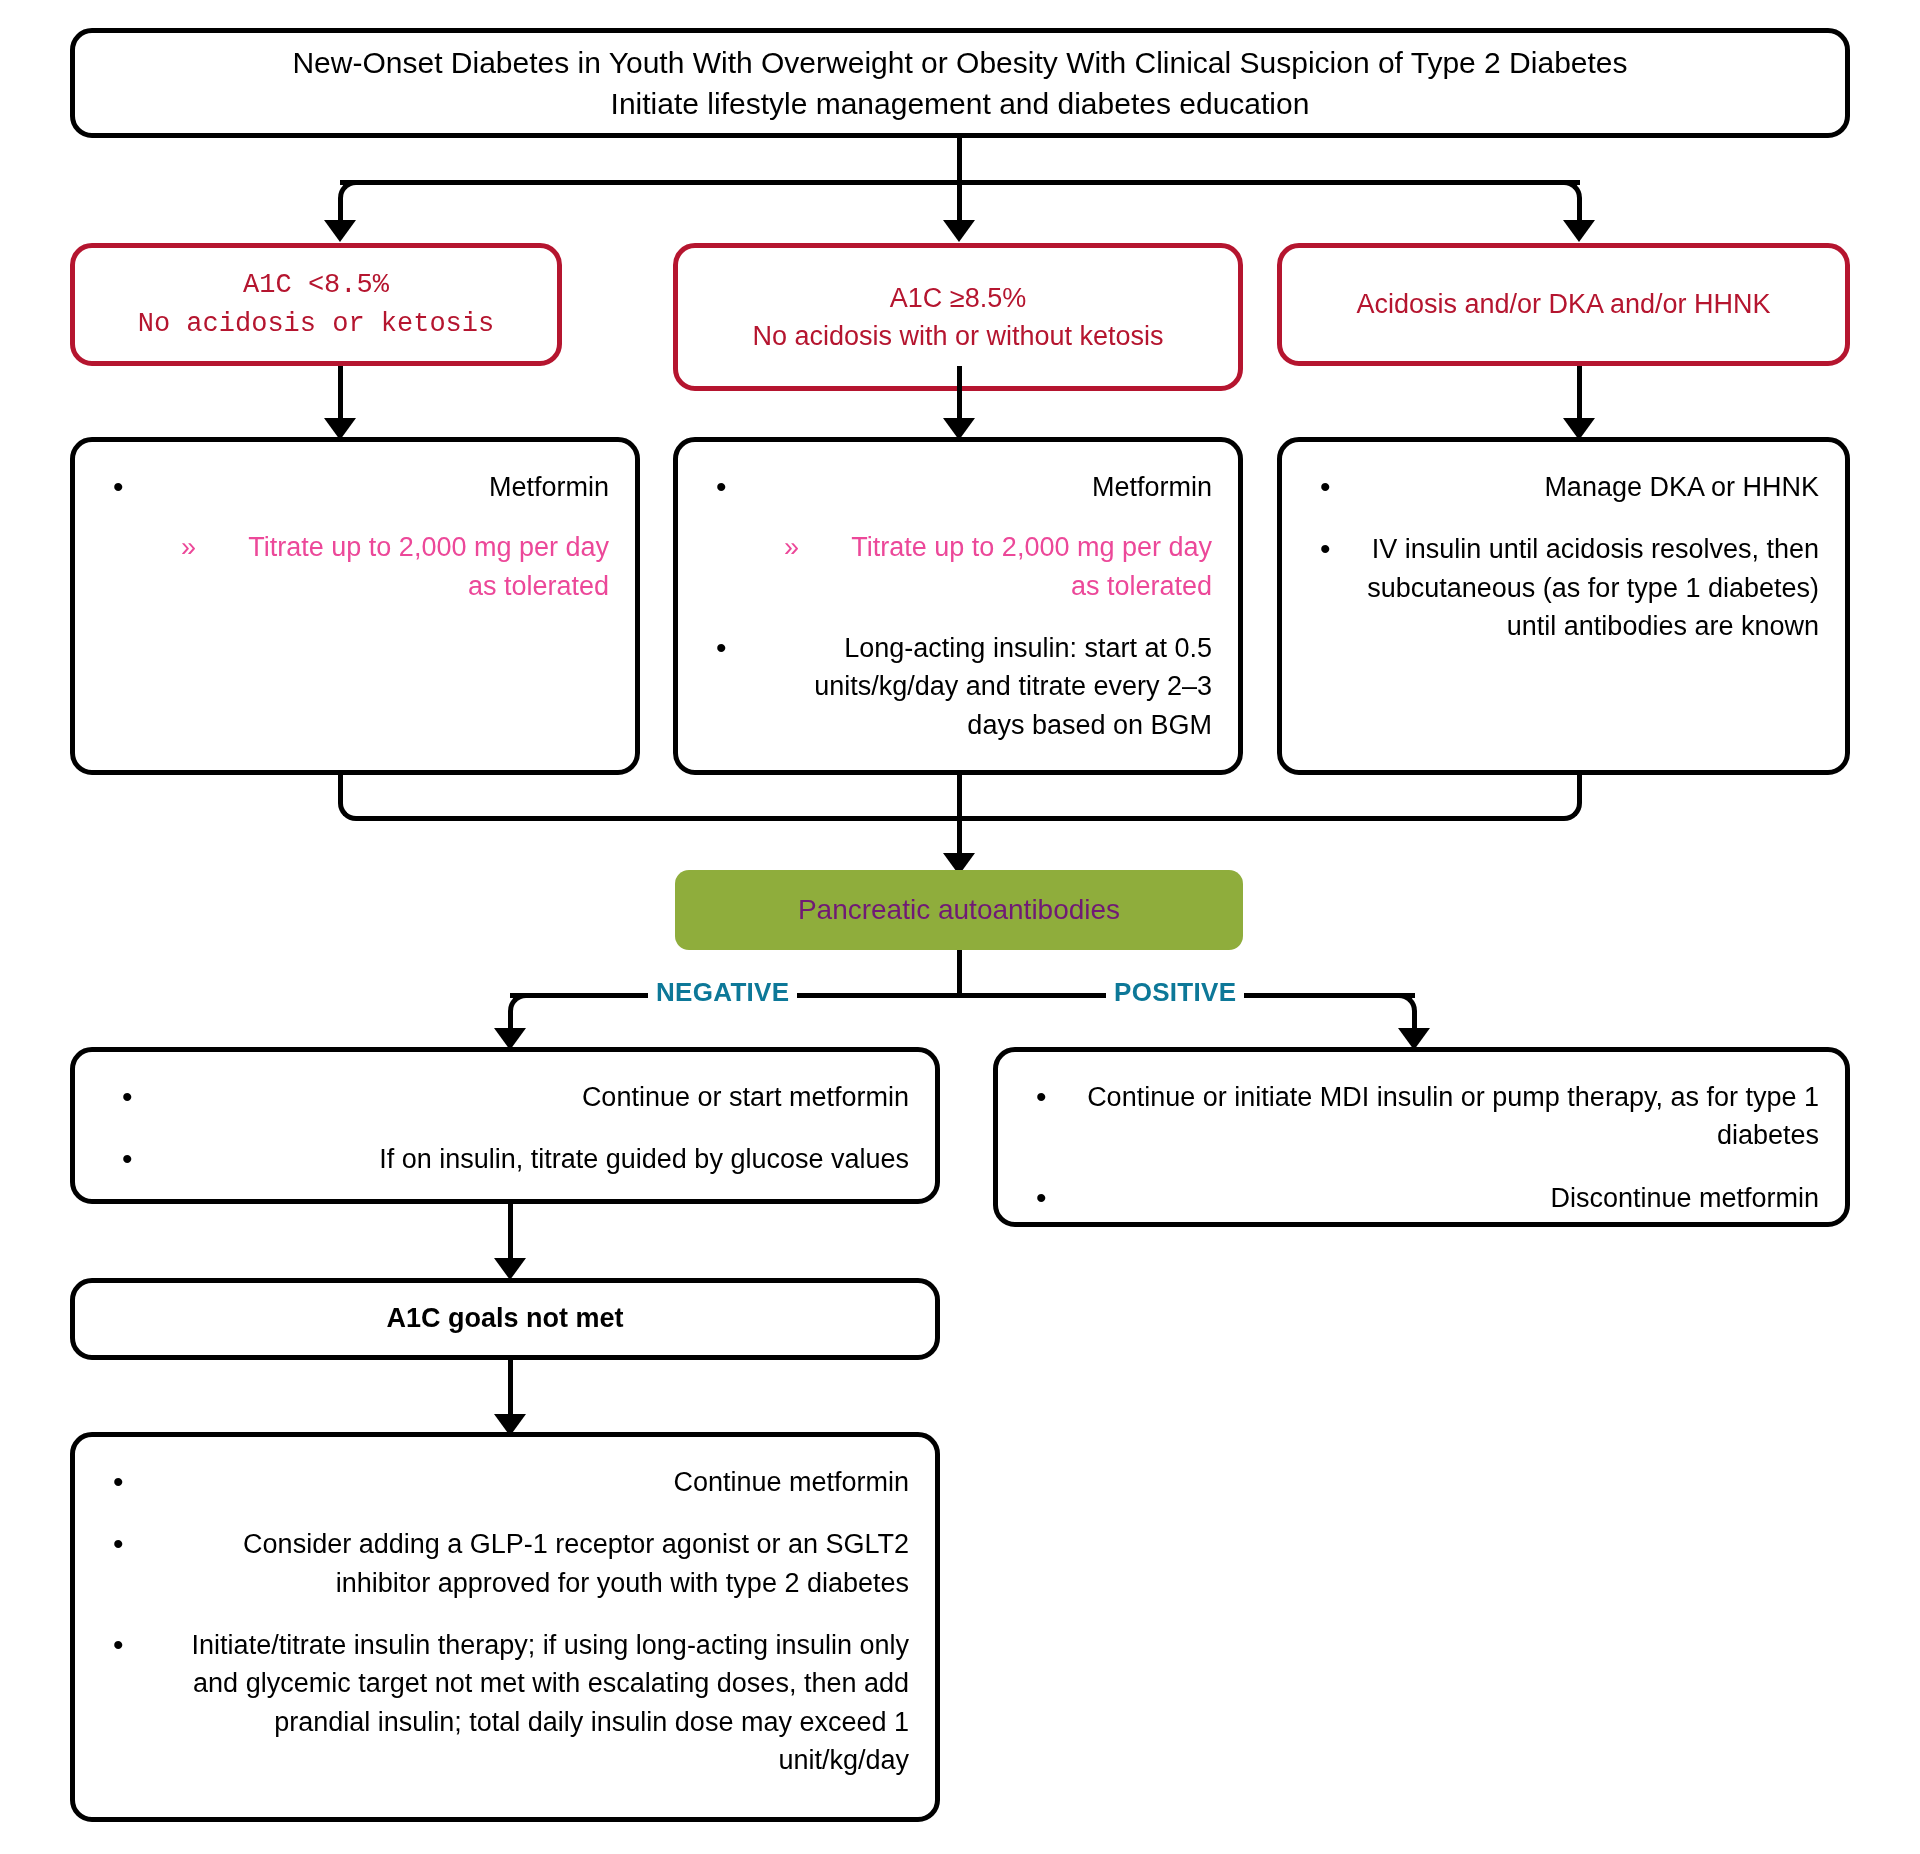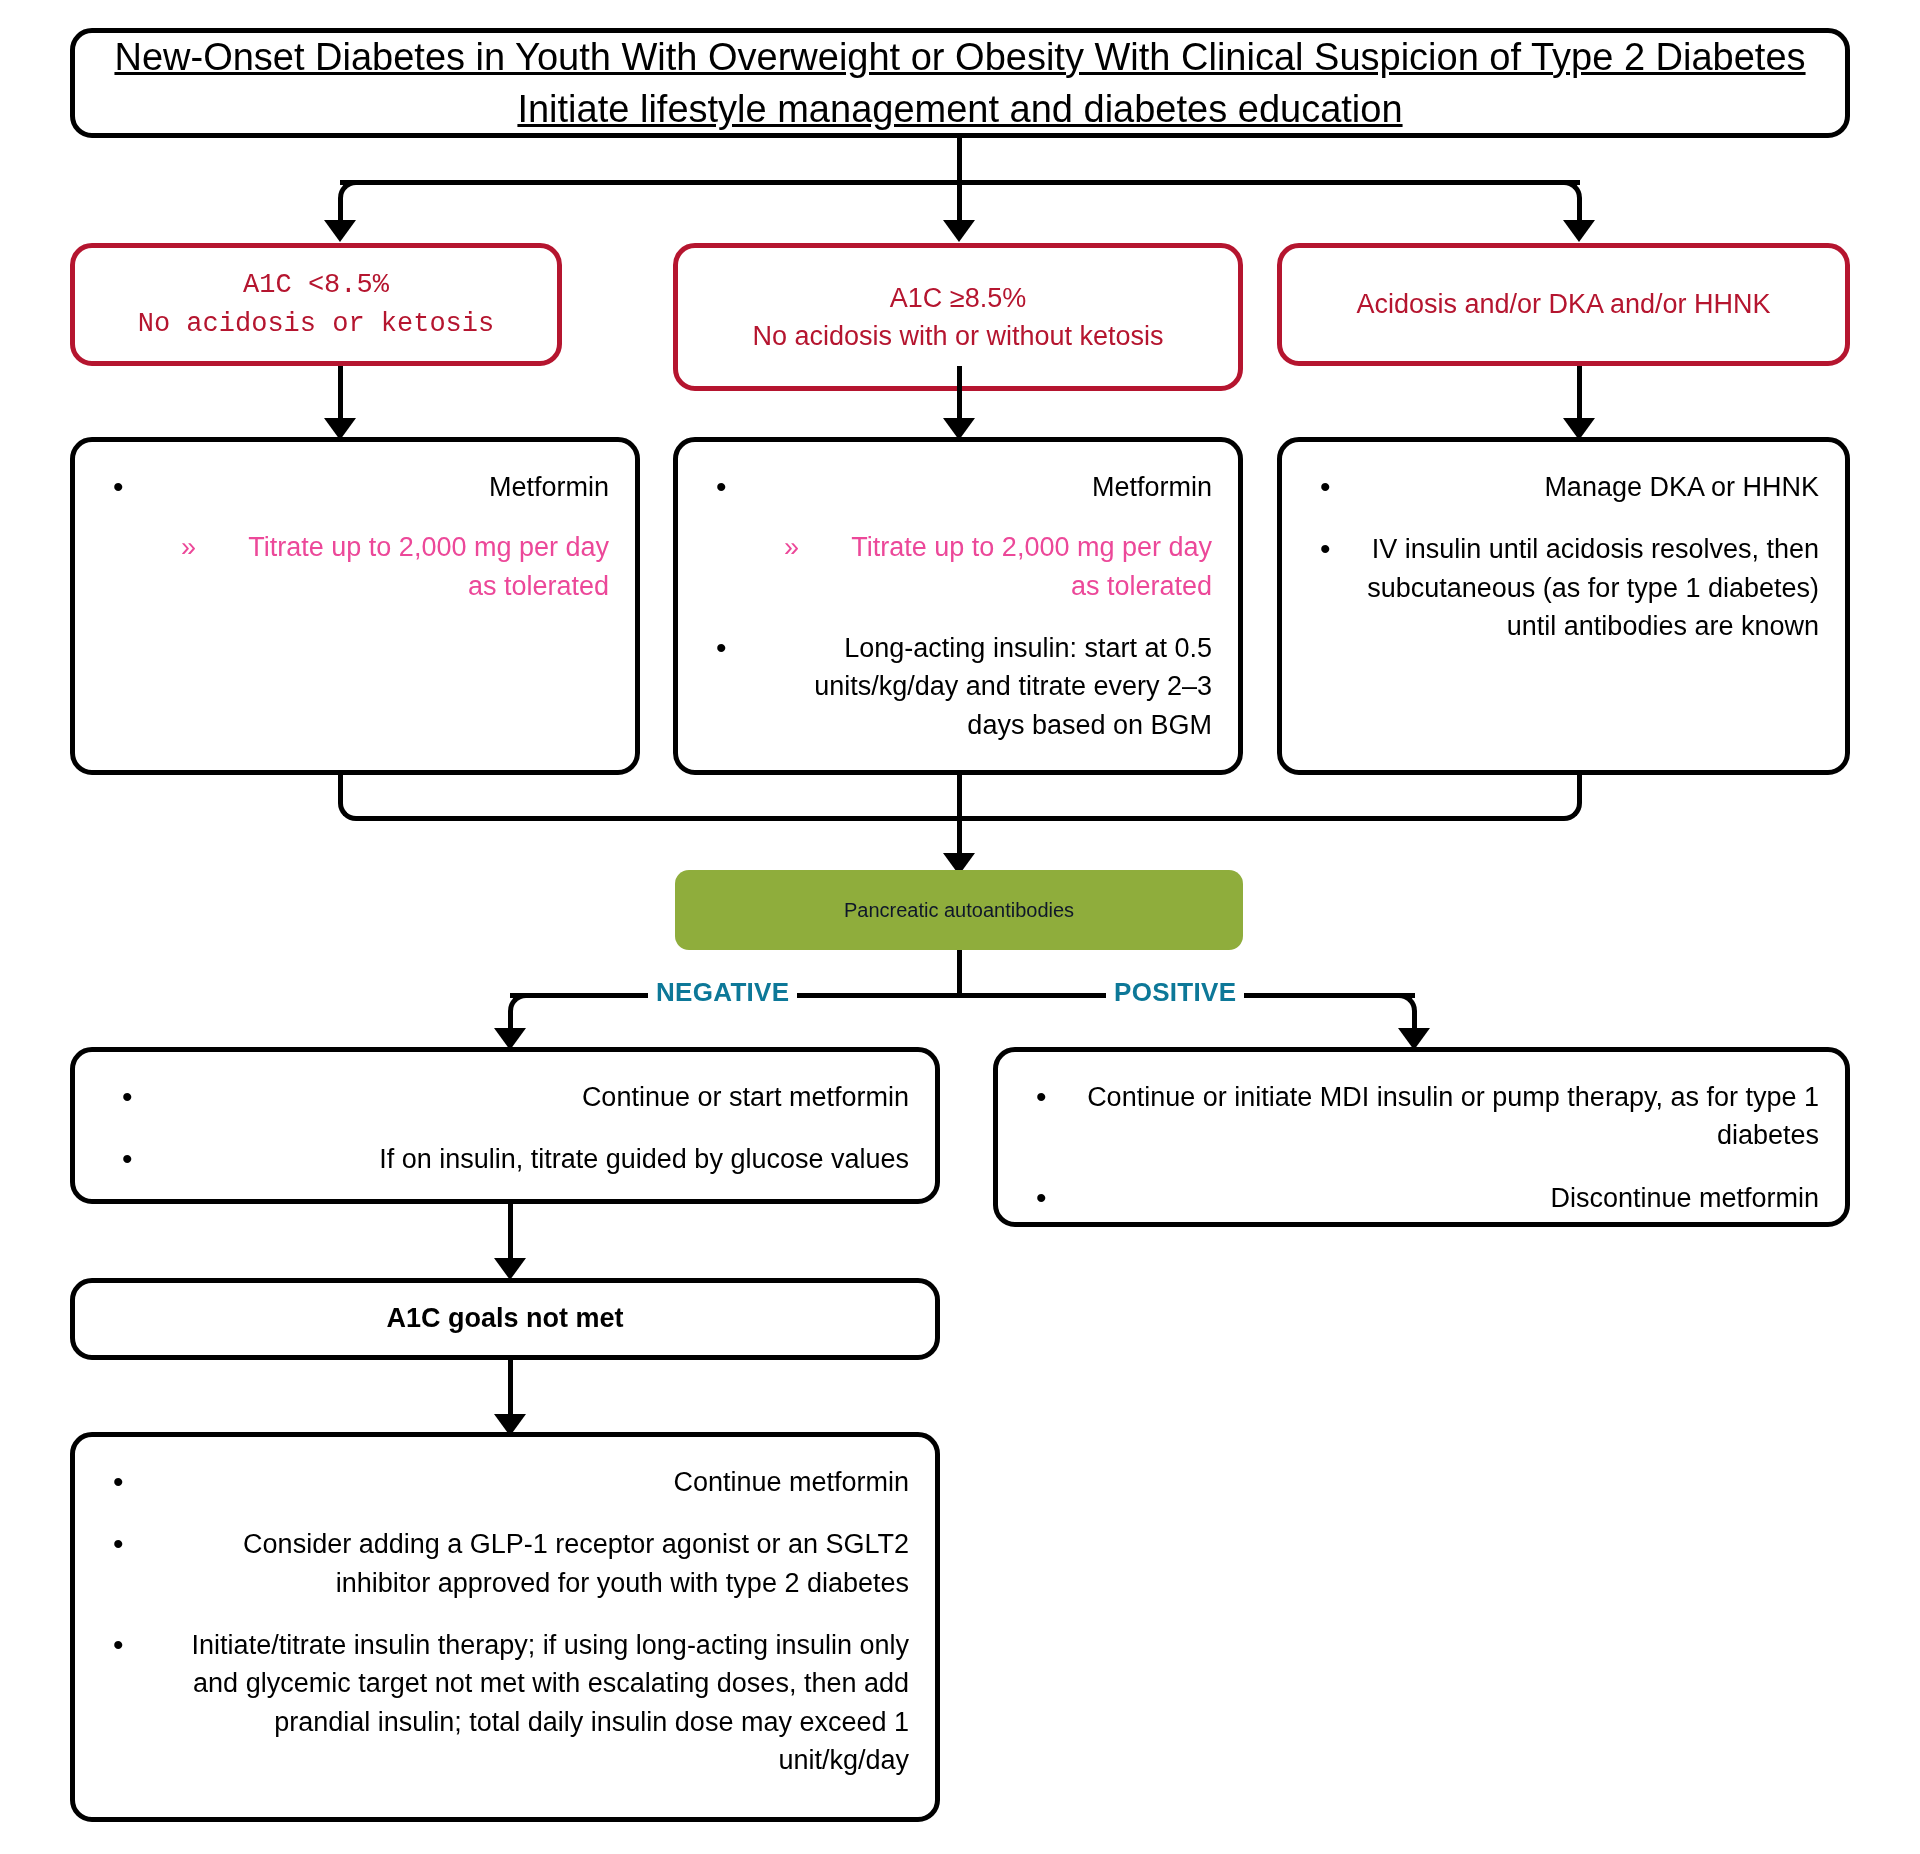--- a/index.html
+++ b/index.html
@@ -36,35 +36,34 @@
   .centered {
     width: 100%;
     height: 100%;
     display: flex;
     flex-direction: column;
     align-items: center;
     justify-content: center;
     text-align: center;
   }
   .title-line {
-    font-size: 38px;
+    font-size: 30px;
     color: #000;
     line-height: 1.38;
     white-space: nowrap;
-    text-decoration: underline;
   }
   .red-line {
     font-size: 27px;
     color: #B5152F;
     line-height: 1.42;
     white-space: nowrap;
   }
   .green-label {
-    font-size: 20px;
-    color: #0f172a;
+    font-size: 28px;
+    color: #701a75;
     line-height: 1.3;
   }
   .plain-label {
     font-size: 27px;
     color: #000;
     line-height: 1.3;
     font-weight: bold;
   }
 
   

